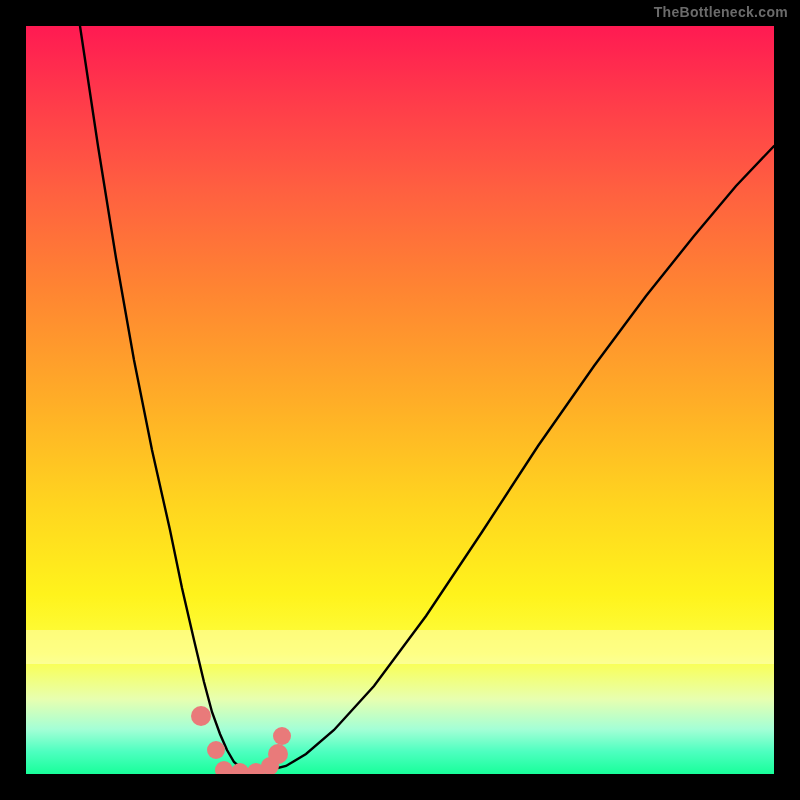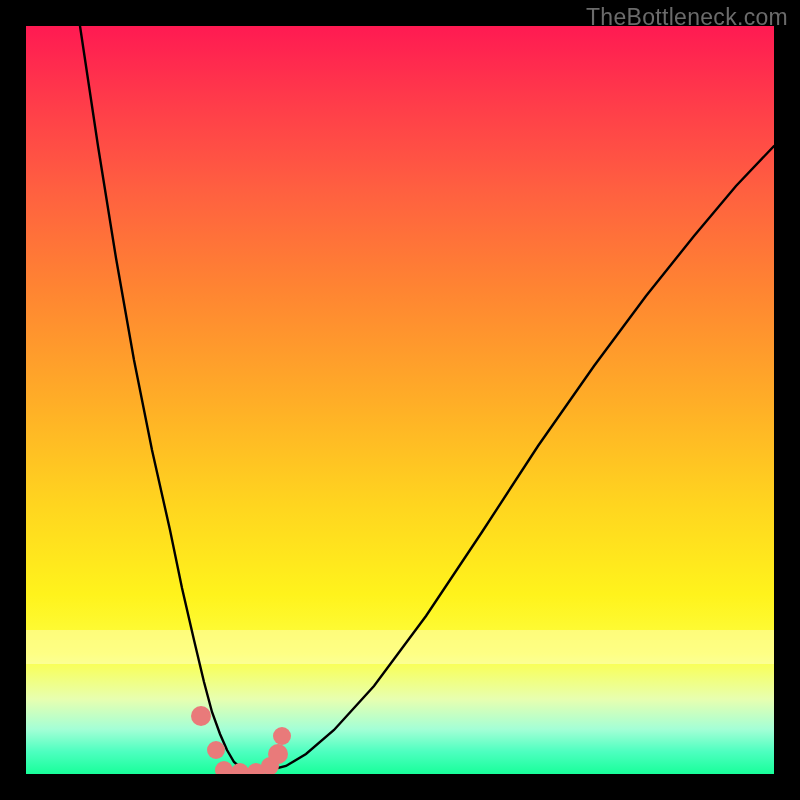--- a/index.html
+++ b/index.html
@@ -30,22 +30,22 @@
       #a4ffd6 94%,
       #4effc0 97%,
       #18ff9a 100%
     );
   }
   .watermark {
     position: absolute;
     top: 4px;
     right: 12px;
     color: #6b6b6b;
-    font-size: 23px;
-    font-weight: 400;
+    font-size: 14px;
+    font-weight: 700;
     letter-spacing: 0.3px;
     user-select: none;
   }
   svg.curve {
     position: absolute;
     left: 0;
     top: 0;
     width: 748px;
     height: 748px;
   }

